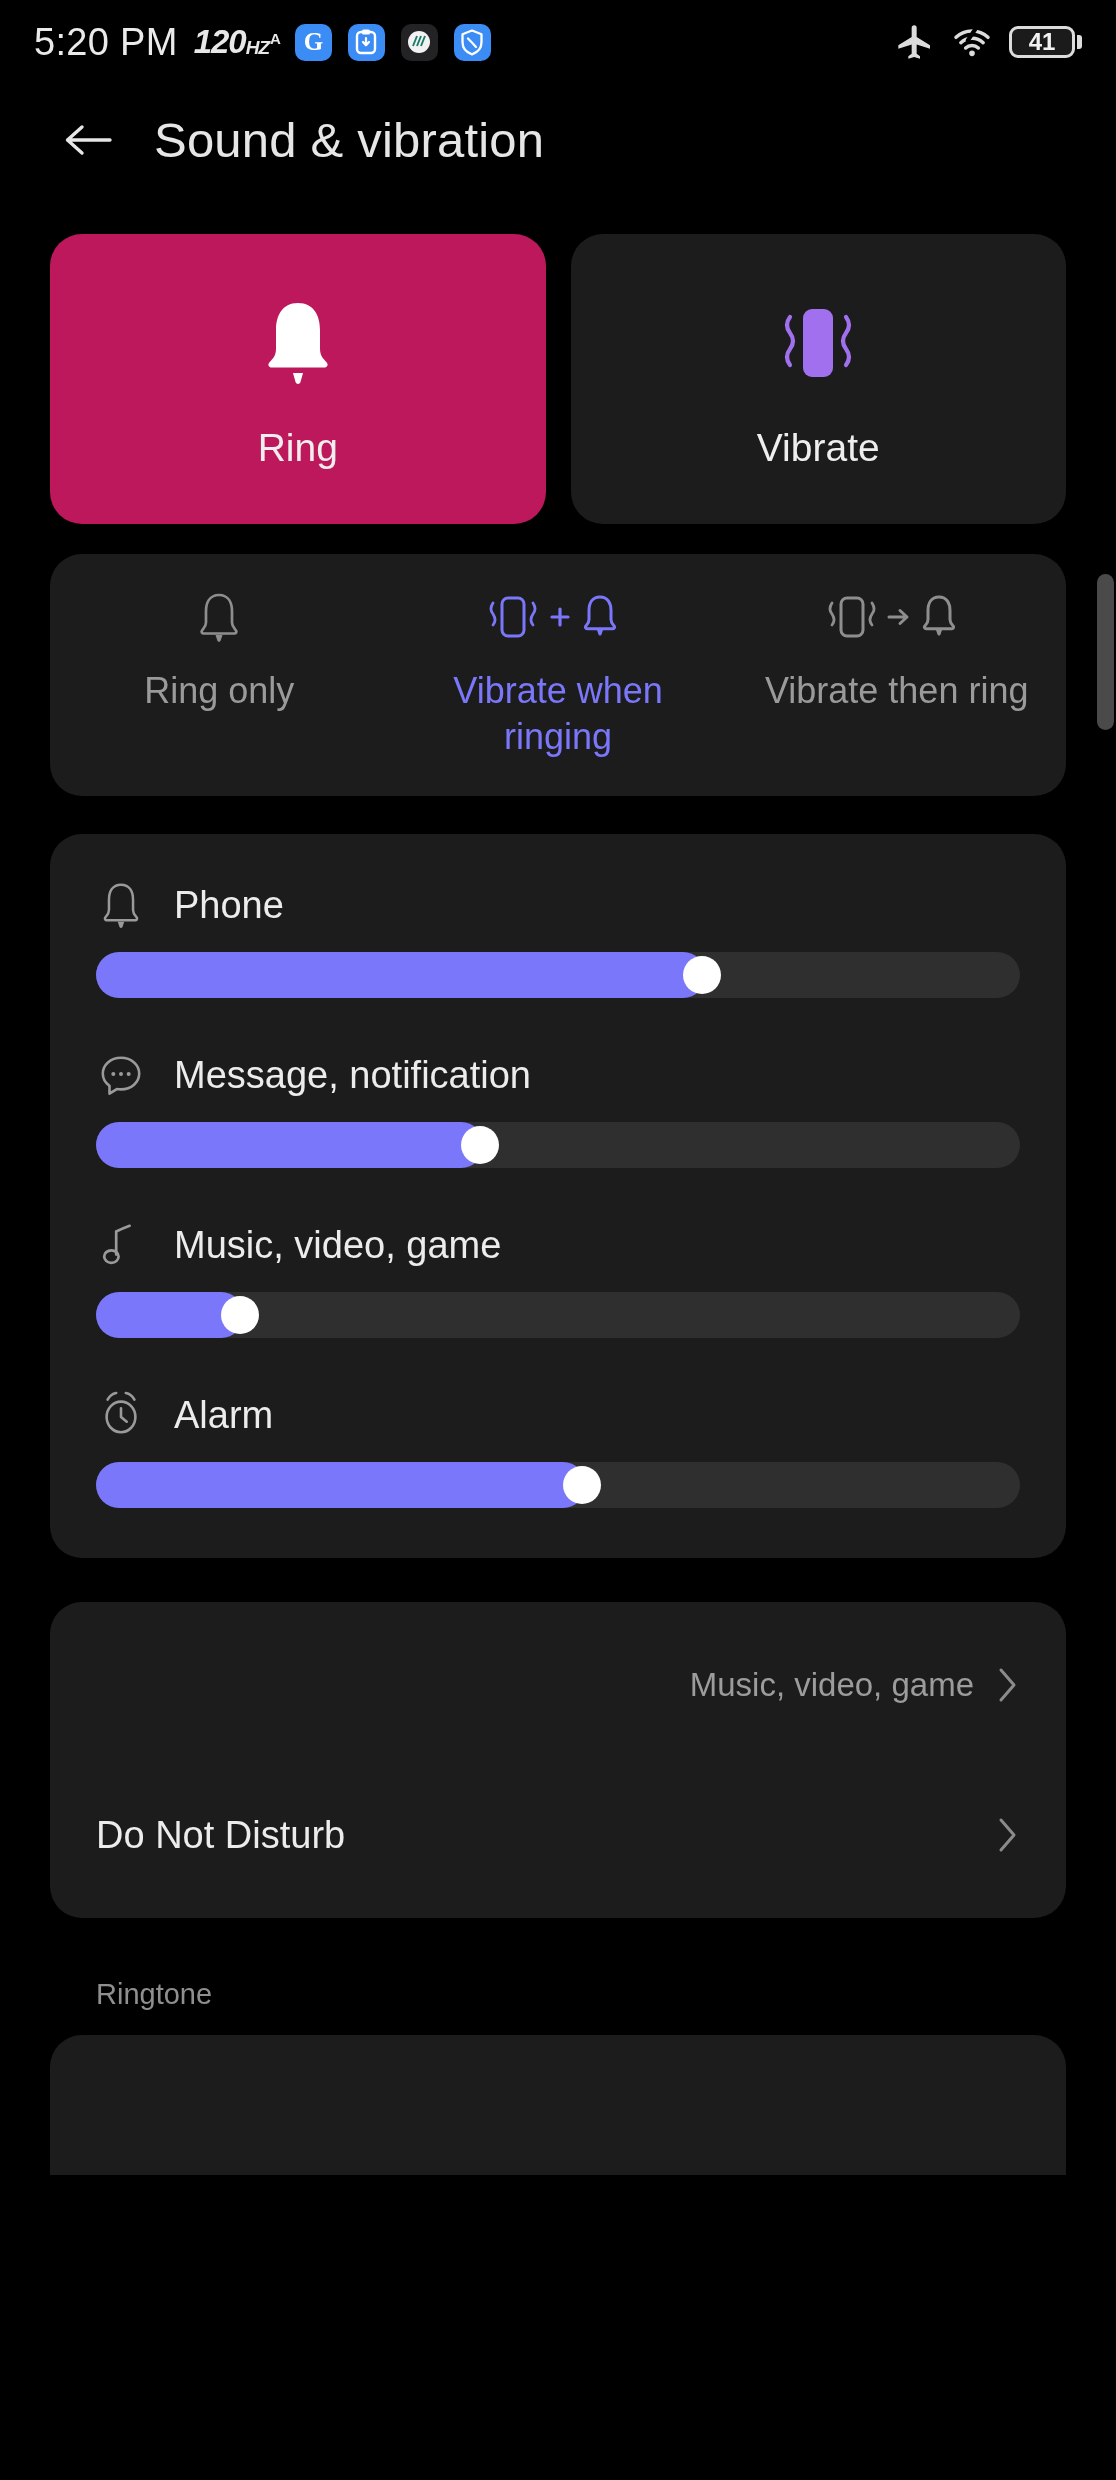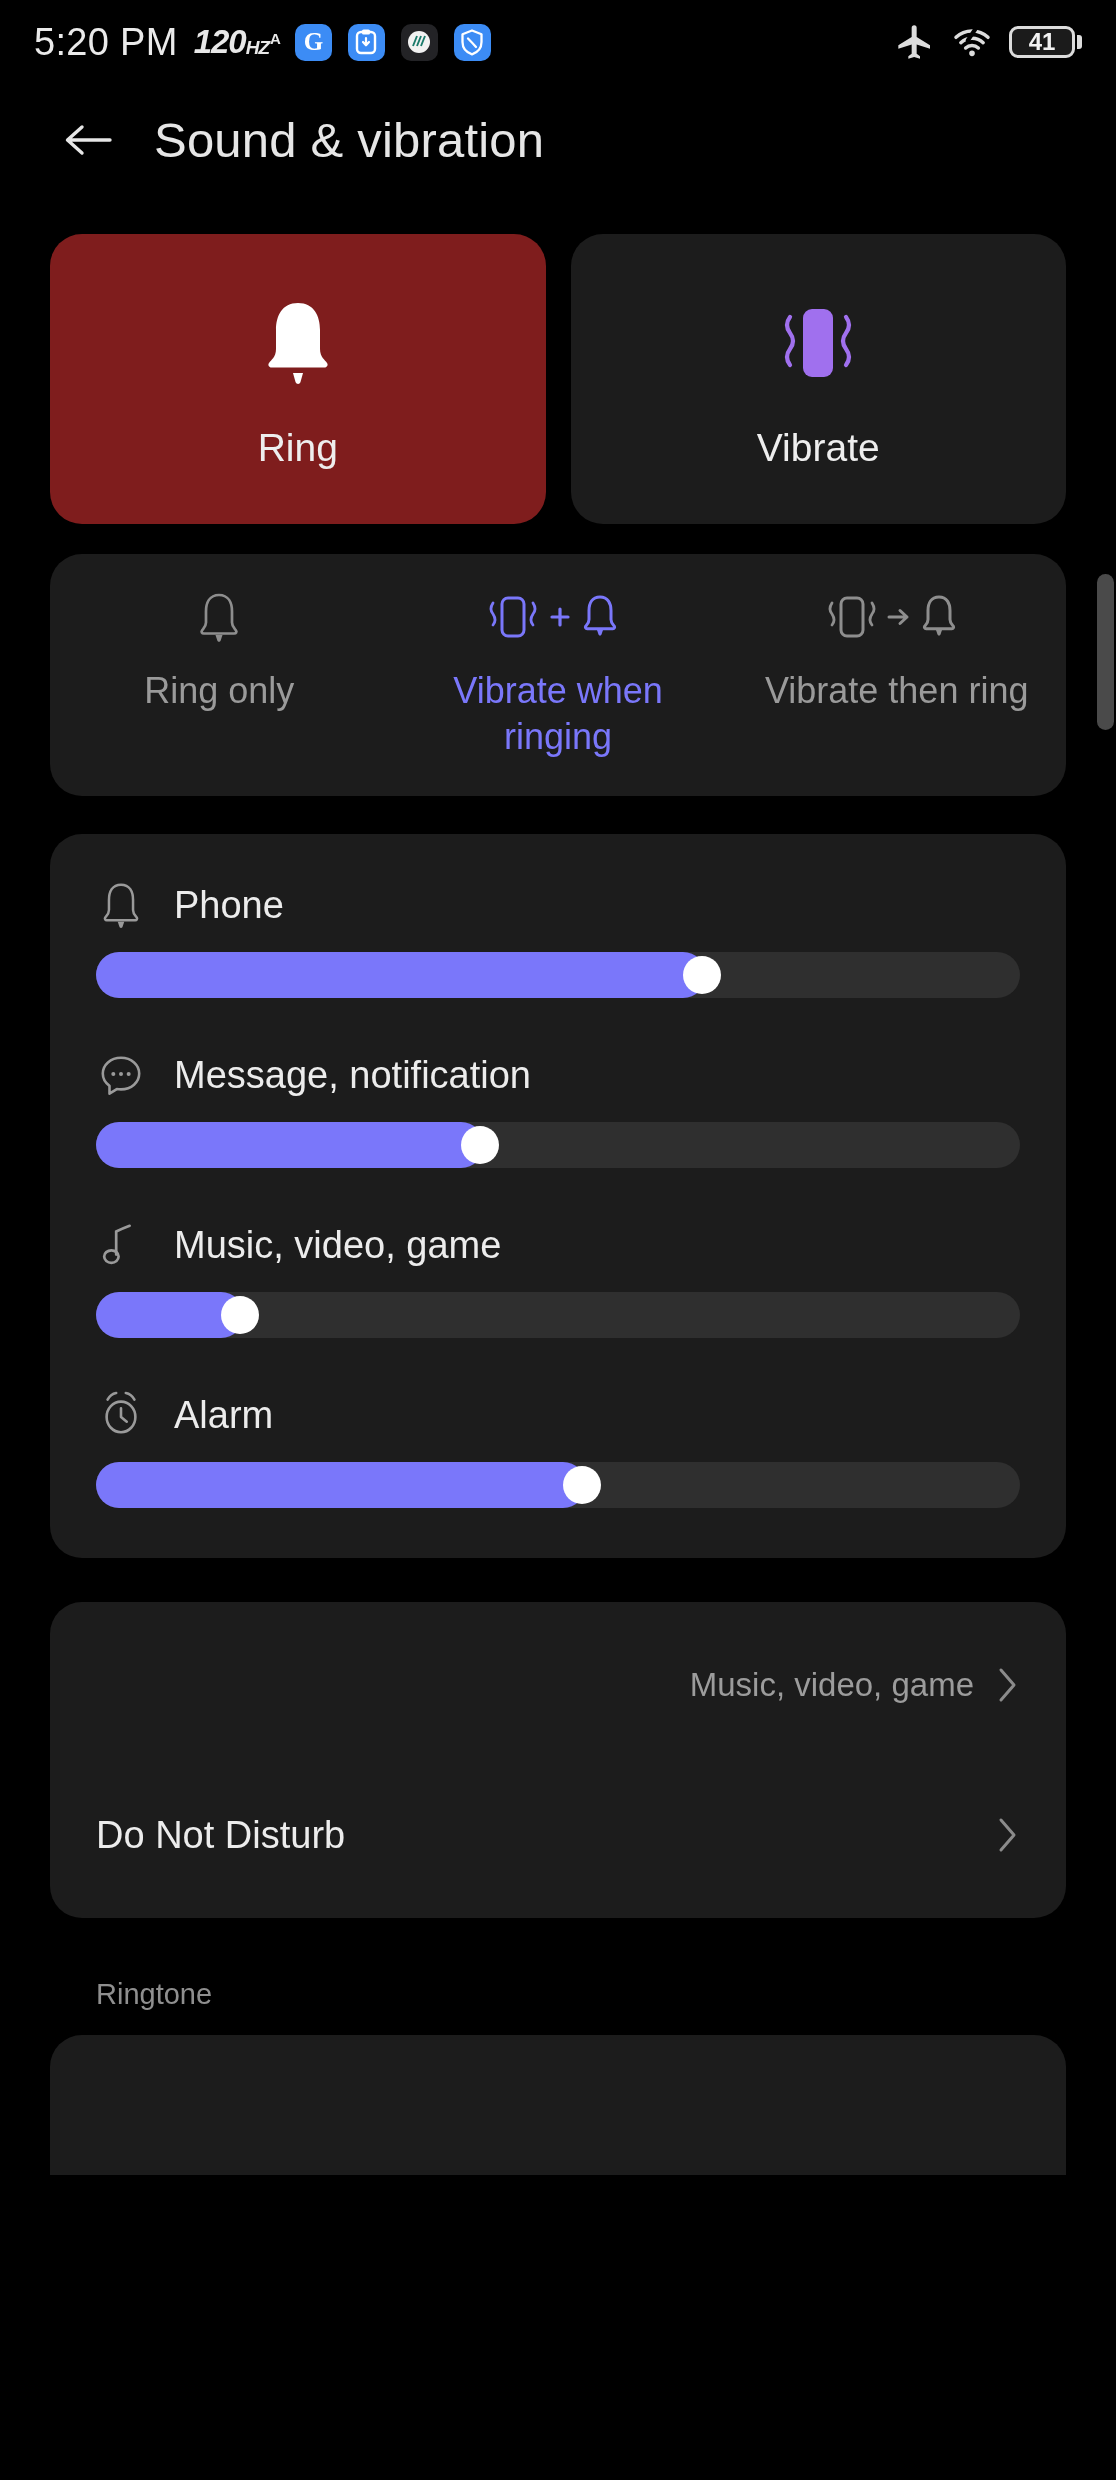--- a/index.html
+++ b/index.html
@@ -53,21 +53,21 @@
   .back-arrow { width:52px; height:40px; flex:none; }
   .page-title { font-size:49px; color:#e6e6e6; letter-spacing:0.2px; }
 
   
   .modes { display:flex; gap:25px; padding:0 50px; margin-top:38px; }
   .mode {
     flex:1; height:290px; border-radius:32px; background:#1c1c1c;
     display:flex; flex-direction:column; align-items:center; justify-content:center;
     gap:28px;
   }
-  .mode.selected { background:#7f1d1d; }
+  .mode.selected { background:#be185d; }
   .mode-label { font-size:39px; color:#eeeeee; }
   .mode-icon { height:110px; display:flex; align-items:center; justify-content:center;}
 
   
   .suboptions {
     margin:30px 50px 0 50px; background:#1c1c1c; border-radius:32px;
     display:flex; padding:34px 0 36px 0; position:relative;
   }
   .subopt { flex:1; display:flex; flex-direction:column; align-items:center; gap:22px; padding:0 14px; }
   .subopt-icons { height:58px; display:flex; align-items:center; justify-content:center; gap:8px; }

